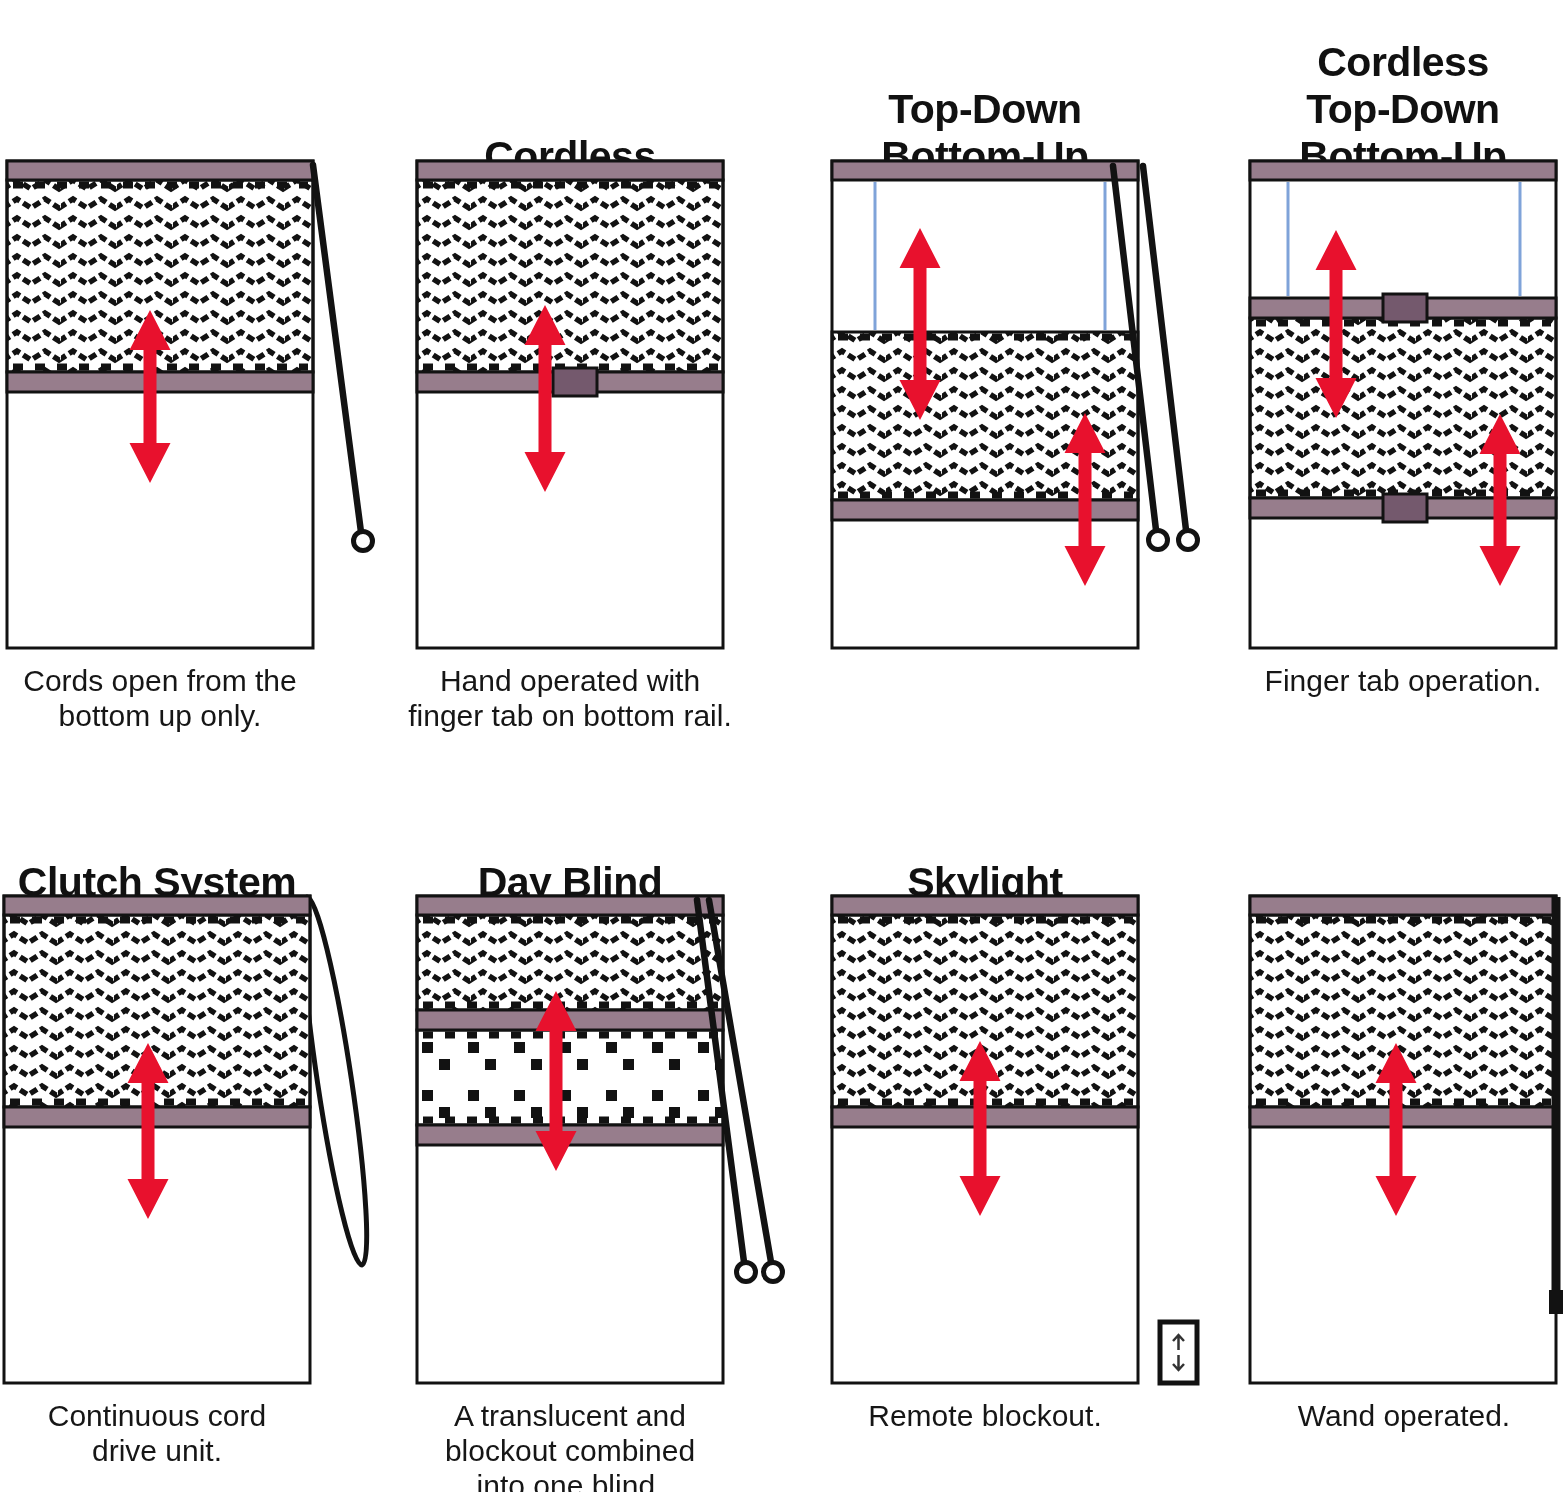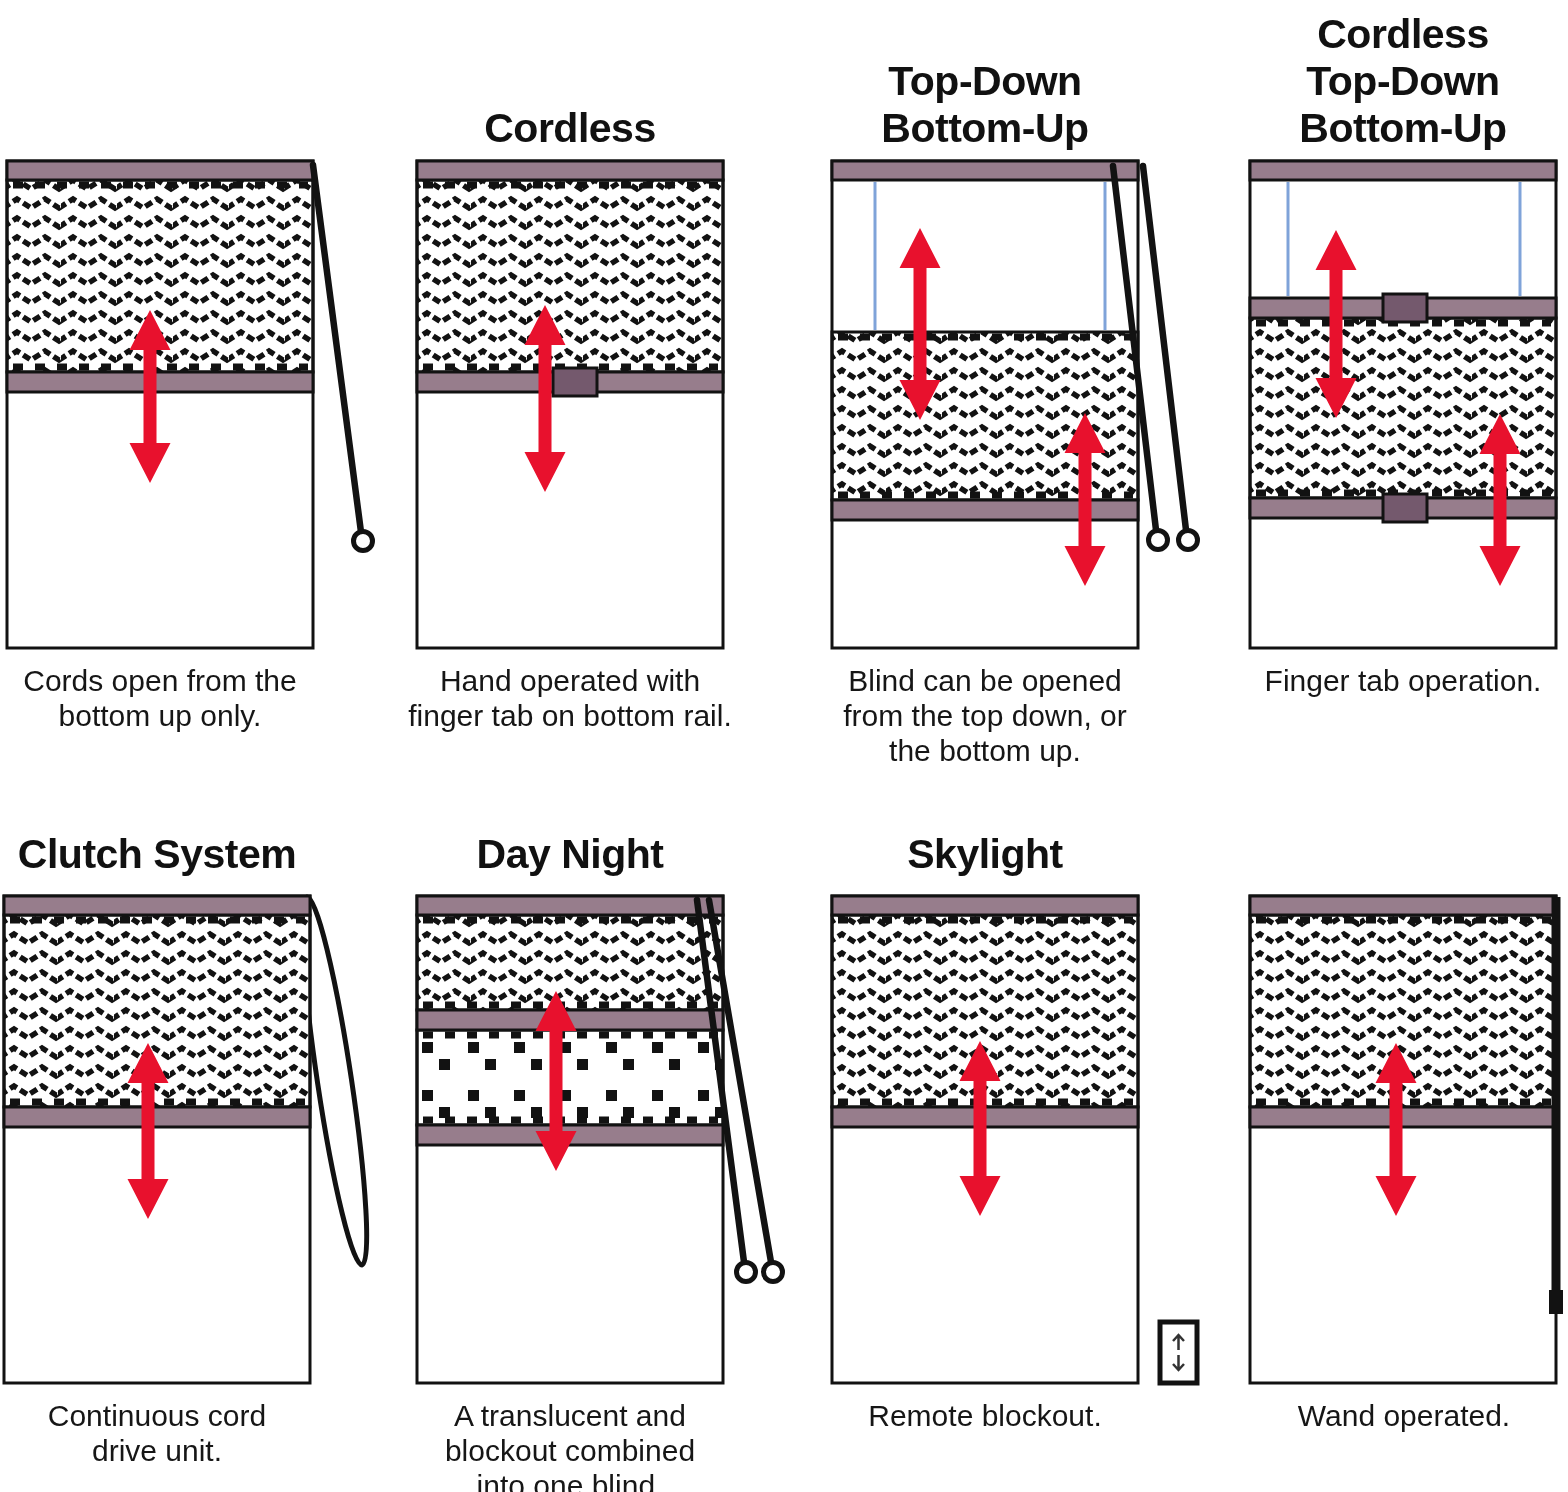--- a/index.html
+++ b/index.html
@@ -1,20 +1,20 @@
 <!DOCTYPE html>
 <html><head>
 <meta charset="utf-8">
 <style>
   html,body{margin:0;padding:0;background:#ffffff;}
   #canvas{position:relative;width:1568px;height:1492px;background:#ffffff;overflow:hidden;
           font-family:"Liberation Sans", sans-serif;}
   .title{position:absolute;display:flex;align-items:flex-end;justify-content:center;
          text-align:center;font-weight:700;font-size:41px;line-height:47px;color:#111;
-         letter-spacing:-0.5px;white-space:pre;}
+         letter-spacing:-0.5px;white-space:pre;margin-top:28px;}
   .title.r1{top:0;height:152px;width:320px;}
   .title.r2{top:824px;height:54px;width:320px;}
   .caption{position:absolute;width:340px;text-align:center;font-size:30px;line-height:35px;
            color:#161616;white-space:pre;}
   .caption.r1{top:663px;}
   .caption.r2{top:1398px;}
   svg.diag{position:absolute;overflow:visible;}
   .outline{fill:#ffffff;stroke:#121212;stroke-width:3;}
   .rail{stroke:#121212;stroke-width:3;}
   .tab{stroke:#121212;stroke-width:3;}
@@ -106,27 +106,24 @@
     <rect class="rail" x="2" y="342" width="306" height="20" fill="#977D8C"></rect>
     <rect class="tab" x="135" y="338" width="44" height="28" fill="#74596D"></rect>
     <path fill="#E8112D" d="M 88 74 L 67.5 114 L 81.5 114 L 81.5 222 L 67.5 222 L 88 262 L 108.5 222 L 94.5 222 L 94.5 114 L 108.5 114 Z"></path>
     <path fill="#E8112D" d="M 252 258 L 231.5 298 L 245.5 298 L 245.5 390 L 231.5 390 L 252 430 L 272.5 390 L 258.5 390 L 258.5 298 L 272.5 298 Z"></path>
   </svg>
 
   <div class="caption r1" style="left:-10px">Cords open from the
 bottom up only.</div>
   <div class="caption r1" style="left:400px">Hand operated with
 finger tab on bottom rail.</div>
-  <div class="caption r1" style="left:815px">Blind can be opened
-from the top down, or
-the bottom up.</div>
   <div class="caption r1" style="left:1233px">Finger tab operation.</div>
 
   <div class="title r2" style="left:-3px">Clutch System</div>
-  <div class="title r2" style="left:410px">Day Night</div>
+  <div class="title r2" style="left:410px">Day Blind</div>
   <div class="title r2" style="left:825px">Skylight</div>
 
   <svg class="diag" style="left:2px;top:891px" width="410" height="500" viewBox="0 0 410 500">
     <ellipse class="loop" cx="332.5" cy="190" rx="17" ry="186" transform="rotate(-8.5 332.5 190)"></ellipse>
     <rect class="outline" x="2" y="5" width="306" height="487"></rect>
     <rect class="fab" x="2" y="24" width="306" height="192" fill="url(#zz)"></rect>
     <line class="teeth" x1="8" y1="29" x2="303" y2="29"></line>
     <line class="teeth" x1="8" y1="211" x2="303" y2="211"></line>
     <rect class="rail" x="2" y="5" width="306" height="19" fill="#977D8C"></rect>
     <rect class="rail" x="2" y="216" width="306" height="20" fill="#977D8C"></rect>

